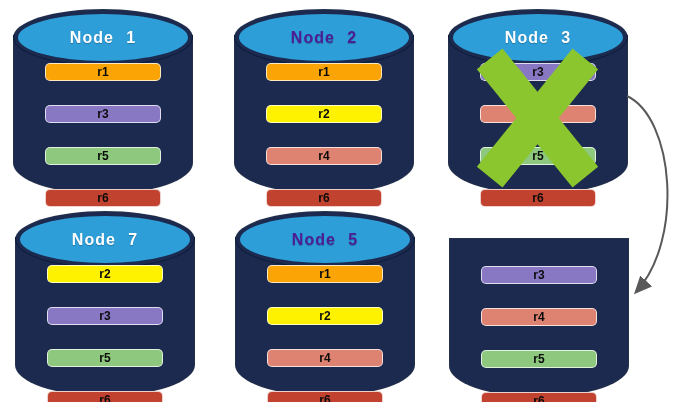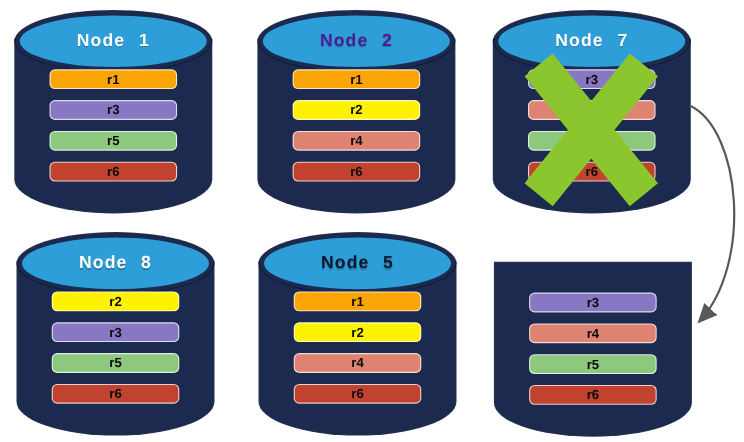--- a/index.html
+++ b/index.html
@@ -33,21 +33,21 @@
   .node-title {
     color: #ffffff; font-weight: bold; font-size: 16px;
     letter-spacing: 1px; word-spacing: 7px;
     text-shadow: 0 1px 1px rgba(0,0,0,0.25);
     white-space: nowrap;
   }
 
   .rows { position: absolute; left: 31px; top: 53px; width: 116px; z-index: 3; }
 
   .bar {
-    position: relative; height: 18px; margin-bottom: 10px;
+    position: relative; height: 18px; margin-bottom: 24px;
     border-radius: 5px;
     border: 1px solid rgba(255,255,255,0.75);
     display: flex; align-items: center; justify-content: center;
   }
   .bar span { font-size: 12px; font-weight: bold; color: #0b0b0b; line-height: 1; }
 
   .x-mark { position: absolute; left: 34px; top: 40px; width: 110px; height: 136px; z-index: 6; }
   .x-leg {
     position: absolute; left: 50%; top: 50%;
     width: 33px; height: 152px; margin-left: -17px; margin-top: -76px;
@@ -98,21 +98,21 @@
             <span>r4</span>
           </div>
           <div class="bar" style="background: rgb(193, 67, 47);">
             <span>r6</span>
           </div>
         </div>
       </div>
       <div class="cylinder" style="left: 449px; top: 10px;">
         <div class="cyl-body" style="background: rgb(27, 42, 78);"></div>
         <div class="cyl-top" style="background: rgb(46, 158, 217);">
-          <span class="node-title" style="color: rgb(255, 255, 255);">Node 7</span>
+          <span class="node-title" style="color: rgb(255, 255, 255);">Node 3</span>
         </div>
         <div class="rows">
           <div class="bar" style="background: rgb(136, 120, 195);">
             <span>r3</span>
           </div>
           <div class="bar" style="background: rgb(222, 130, 113);">
             <span>r4</span>
           </div>
           <div class="bar" style="background: rgb(141, 200, 126);">
             <span>r5</span>
@@ -122,41 +122,41 @@
           </div>
         </div>
         <div class="x-mark">
           <div class="x-leg a" style="background: rgb(139, 198, 47);"></div>
           <div class="x-leg b" style="background: rgb(139, 198, 47);"></div>
         </div>
       </div>
       <div class="cylinder" style="left: 16px; top: 212px;">
         <div class="cyl-body" style="background: rgb(27, 42, 78);"></div>
         <div class="cyl-top" style="background: rgb(46, 158, 217);">
-          <span class="node-title" style="color: rgb(255, 255, 255);">Node 8</span>
+          <span class="node-title" style="color: rgb(255, 255, 255);">Node 7</span>
         </div>
         <div class="rows">
           <div class="bar" style="background: rgb(254, 242, 0);">
             <span>r2</span>
           </div>
           <div class="bar" style="background: rgb(136, 120, 195);">
             <span>r3</span>
           </div>
           <div class="bar" style="background: rgb(141, 200, 126);">
             <span>r5</span>
           </div>
           <div class="bar" style="background: rgb(193, 67, 47);">
             <span>r6</span>
           </div>
         </div>
       </div>
       <div class="cylinder" style="left: 236px; top: 212px;">
         <div class="cyl-body" style="background: rgb(27, 42, 78);"></div>
         <div class="cyl-top" style="background: rgb(46, 158, 217);">
-          <span class="node-title" style="color: #0f172a;">Node 5</span>
+          <span class="node-title" style="color: #4c1d95;">Node 5</span>
         </div>
         <div class="rows">
           <div class="bar" style="background: rgb(250, 164, 5);">
             <span>r1</span>
           </div>
           <div class="bar" style="background: rgb(254, 242, 0);">
             <span>r2</span>
           </div>
           <div class="bar" style="background: rgb(222, 130, 113);">
             <span>r4</span>

